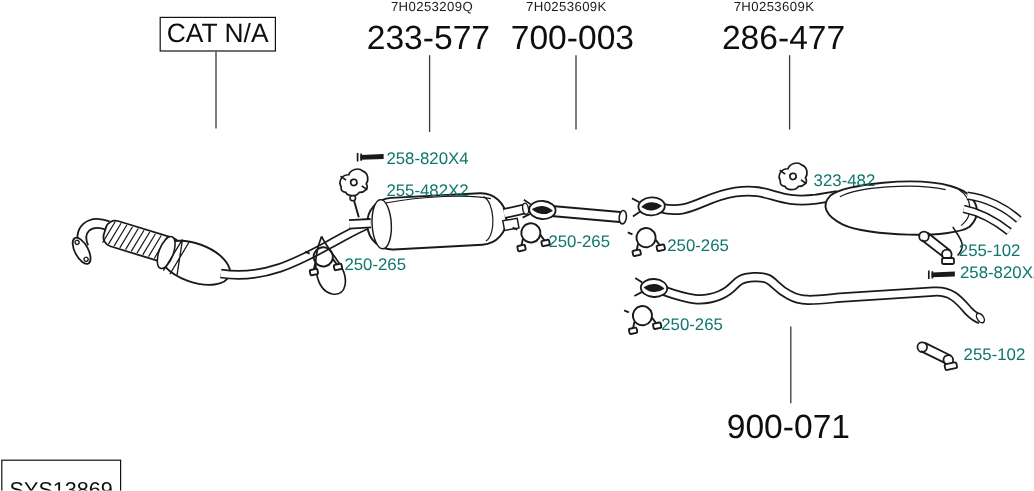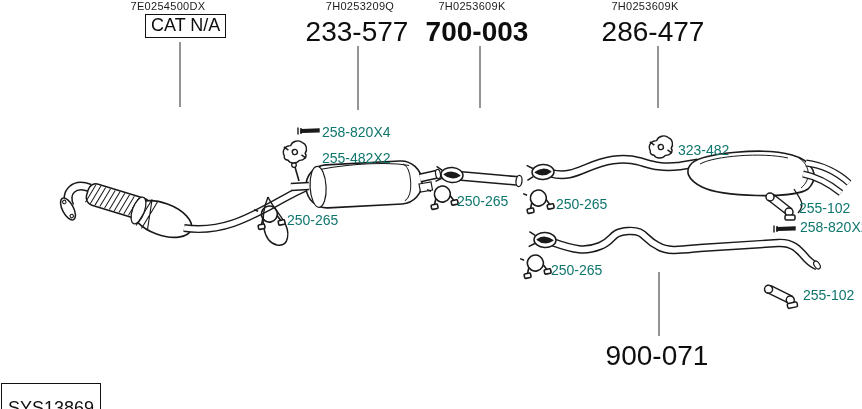--- a/index.html
+++ b/index.html
@@ -29,25 +29,24 @@
     text-align:center;
     color:#0e0e0e;
     z-index:2;
     white-space:nowrap;
   }
   .boxed{
     position:absolute;
     border:1.5px solid #111;
     padding:0 5px 1px 5px;
     background:#fff;
-    font-size:18px;
+    font-size:22px;
     color:#0e0e0e;
     z-index:2;
     white-space:nowrap;
-    margin-left:12px;
   }
   .sysbox{
     position:absolute;
     border:1.5px solid #111;
     padding:14px 6px 2px 6px;
     background:#fff;
     font-size:18px;
     color:#0e0e0e;
     z-index:2;
     white-space:nowrap;
@@ -189,28 +188,27 @@
     <use href="#clamp" transform="translate(270,217) rotate(-12)"></use>
     <use href="#clamp" transform="translate(443,197) rotate(-12)"></use>
     <use href="#clamp" transform="translate(539,201) rotate(-12)"></use>
     <use href="#clamp" transform="translate(536,266) rotate(-12)"></use>
     <use href="#rubberhanger" transform="translate(661,148) rotate(-10)"></use>
     <use href="#bracket102" transform="translate(780,205)"></use>
     <use href="#boltscrew" transform="translate(774,229)"></use>
     <use href="#bracket102" transform="translate(780,295) rotate(-12)"></use>
   </svg>
 
-  <div class="ref" style="left:108px;top:0px;">7E0254500DX</div>
   <div class="boxed" style="left:133px;top:14px;">CAT N/A</div>
 
   <div class="ref" style="left:300px;top:0px;">7H0253209Q</div>
   <div class="num" style="left:297px;top:16px;">233-577</div>
 
   <div class="ref" style="left:412px;top:0px;">7H0253609K</div>
-  <div class="num" style="left:417px;top:16px;font-weight:bold;">700-003</div>
+  <div class="num" style="left:417px;top:16px;">700-003</div>
 
   <div class="ref" style="left:585px;top:0px;">7H0253609K</div>
   <div class="num" style="left:593px;top:16px;">286-477</div>
 
   <div class="num" style="left:597px;top:340px;">900-071</div>
 
   <div class="plabel" style="left:322px;top:124px;">258-820X4</div>
   <div class="plabel" style="left:322px;top:150px;text-align:right;">255-482X2</div>
   <div class="plabel" style="left:287px;top:212px;">250-265</div>
   <div class="plabel" style="left:457px;top:193px;">250-265</div>

